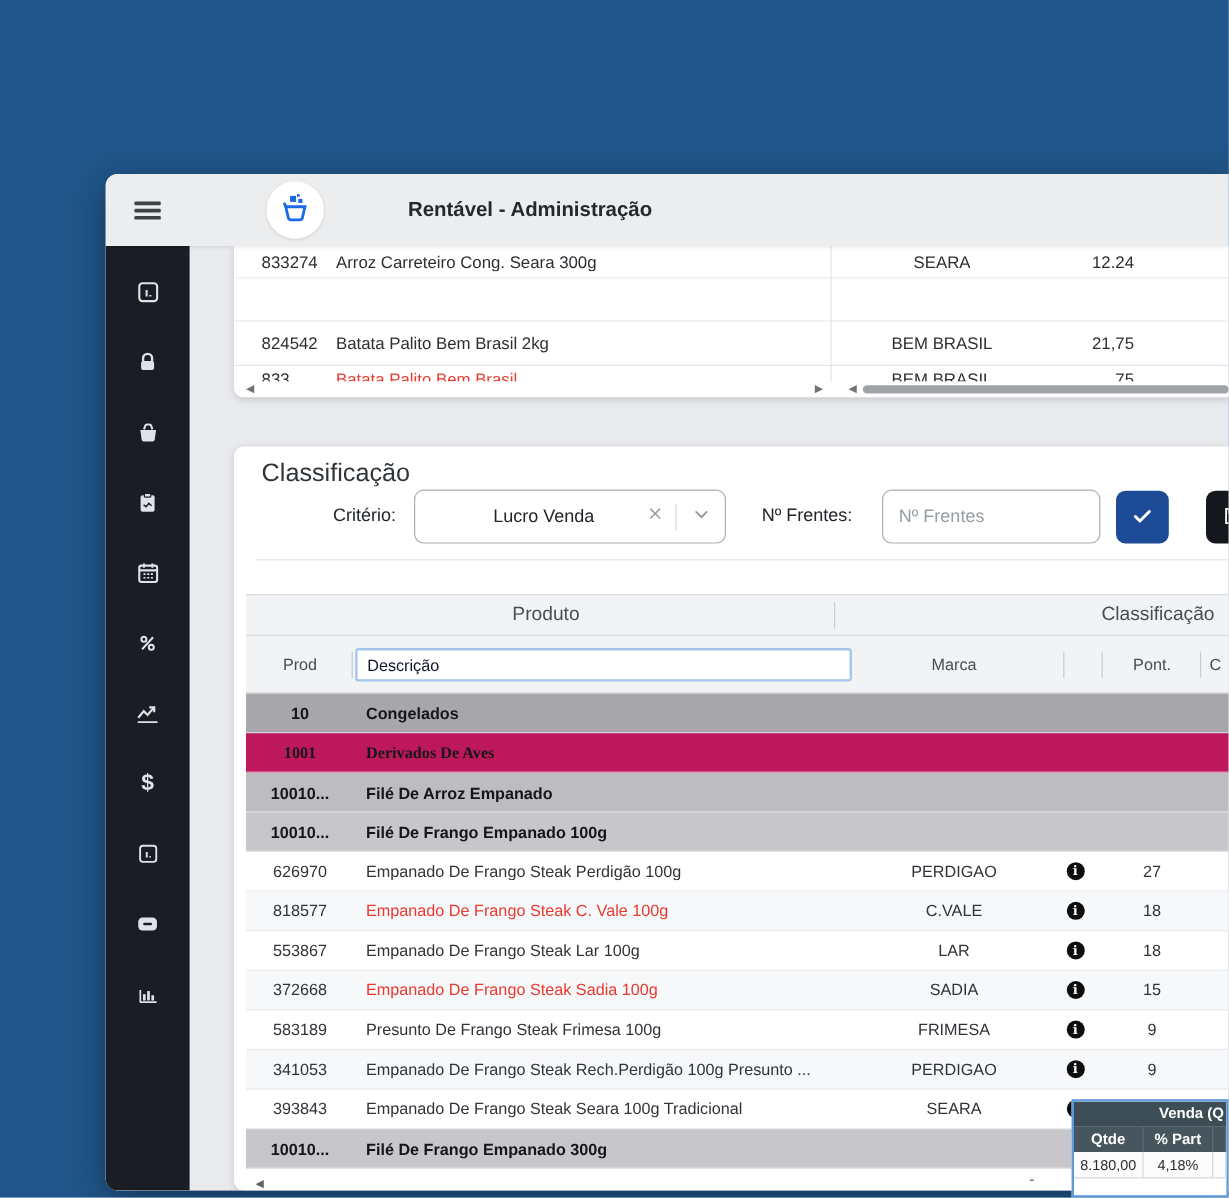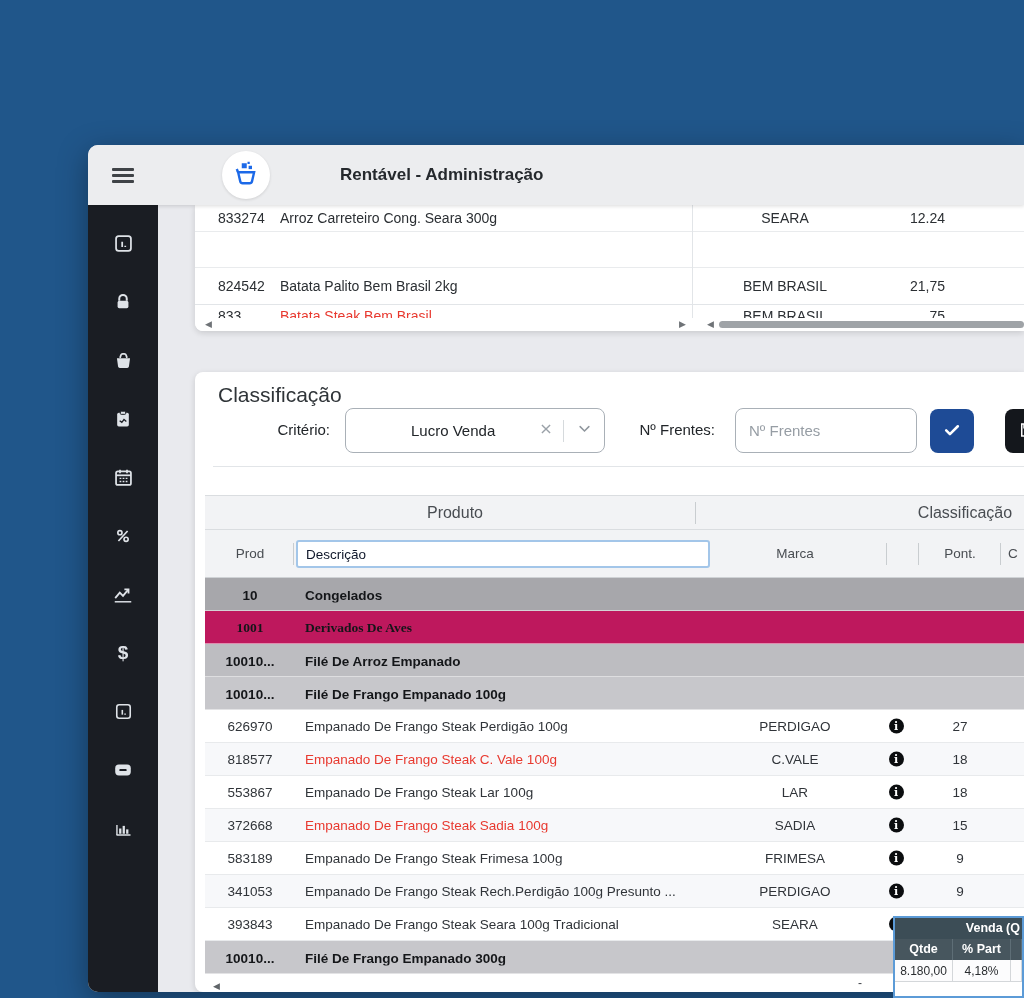--- a/index.html
+++ b/index.html
@@ -46,21 +46,21 @@
   .top-vdiv{position:absolute;left:497px;top:0;height:113px;width:1px;background:#e2e5e8;}
   .scroll-zone{position:absolute;left:0;right:0;top:113px;height:13px;background:#fff;}
   .scroll-arrow{position:absolute;top:1px;font-size:9px;color:#6f7377;line-height:11px;cursor:pointer;}
   .scroll-thumb{position:absolute;left:524px;right:0;top:3px;height:7px;border-radius:4px;background:#9fa3a7;cursor:pointer;}
 
   
   .main-card{position:absolute;left:37px;top:167px;width:829px;height:620px;border-radius:8px 0 0 8px;overflow:hidden;}
   .card-title{position:absolute;left:23px;top:11px;font-size:21px;font-weight:400;color:#2f3438;}
   .ctrl-label{position:absolute;top:49px;font-size:15px;color:#212529;text-align:right;}
   .lbl-criterio{left:20px;width:115px;}
-  .lbl-frentes{left:435px;width:85px;}
+  .lbl-frentes{left:435px;width:85px;text-align:center;}
   .select{position:absolute;left:150px;top:36px;width:260px;height:45px;border:1px solid #a9b0b7;border-radius:8px;
     background:#fff;display:flex;align-items:center;cursor:pointer;padding-left:48px;}
   .select .sel-text{flex:1;padding-left:17px;font-size:15px;color:#212529;}
   .select .sel-x{width:34px;text-align:center;cursor:pointer;}
   .select .sel-div{width:1px;height:22px;background:#d6dadd;}
   .select .sel-chev{width:40px;text-align:center;cursor:pointer;}
   .frentes-input{position:absolute;left:540px;top:36px;width:182px;height:45px;border:1px solid #a9b0b7;border-radius:8px;
     padding-left:13px;font-size:15px;color:#212529;outline:none;font-family:inherit;}
   .frentes-input::placeholder{color:#969da4;}
   .btn{position:absolute;top:37px;width:44px;height:44px;border:none;border-radius:8px;cursor:pointer;
@@ -223,21 +223,21 @@
       </div>
       <div class="tspacer"></div>
       <div class="trow trow2">
         <span class="t-prod">824542</span>
         <span class="t-desc">Batata Palito Bem Brasil 2kg</span>
         <span class="t-brand">BEM BRASIL</span>
         <span class="t-val">21,75</span>
       </div>
       <div class="trow trow3">
         <span class="t-prod">833...</span>
-        <span class="t-desc red">Batata Steak Bem Brasil ...</span>
+        <span class="t-desc red">Batata Palito Bem Brasil ...</span>
         <span class="t-brand">BEM BRASIL</span>
         <span class="t-val">...75</span>
       </div>
       <div class="top-vdiv"></div>
       <div class="scroll-zone">
         <span class="scroll-arrow" style="left:10px">◀</span>
         <span class="scroll-arrow" style="left:484px">▶</span>
         <span class="scroll-arrow" style="left:512px">◀</span>
         <span class="scroll-thumb"></span>
       </div>
@@ -348,21 +348,21 @@
               <span class="c-prod">372668</span>
               <span class="c-desc red">Empanado De Frango Steak Sadia 100g</span>
               <span class="c-marca">SADIA</span>
               <span class="c-info">
                 <span class="info-badge">i</span>
               </span>
               <span class="c-pont">15</span>
             </div>
             <div class="grow prod-row">
               <span class="c-prod">583189</span>
-              <span class="c-desc">Empanado De Frango Steak Frimesa 100g</span>
+              <span class="c-desc">Presunto De Frango Steak Frimesa 100g</span>
               <span class="c-marca">FRIMESA</span>
               <span class="c-info">
                 <span class="info-badge">i</span>
               </span>
               <span class="c-pont">9</span>
             </div>
             <div class="grow prod-row alt">
               <span class="c-prod">341053</span>
               <span class="c-desc">Empanado De Frango Steak Rech.Perdigão 100g Presunto ...</span>
               <span class="c-marca">PERDIGAO</span>

